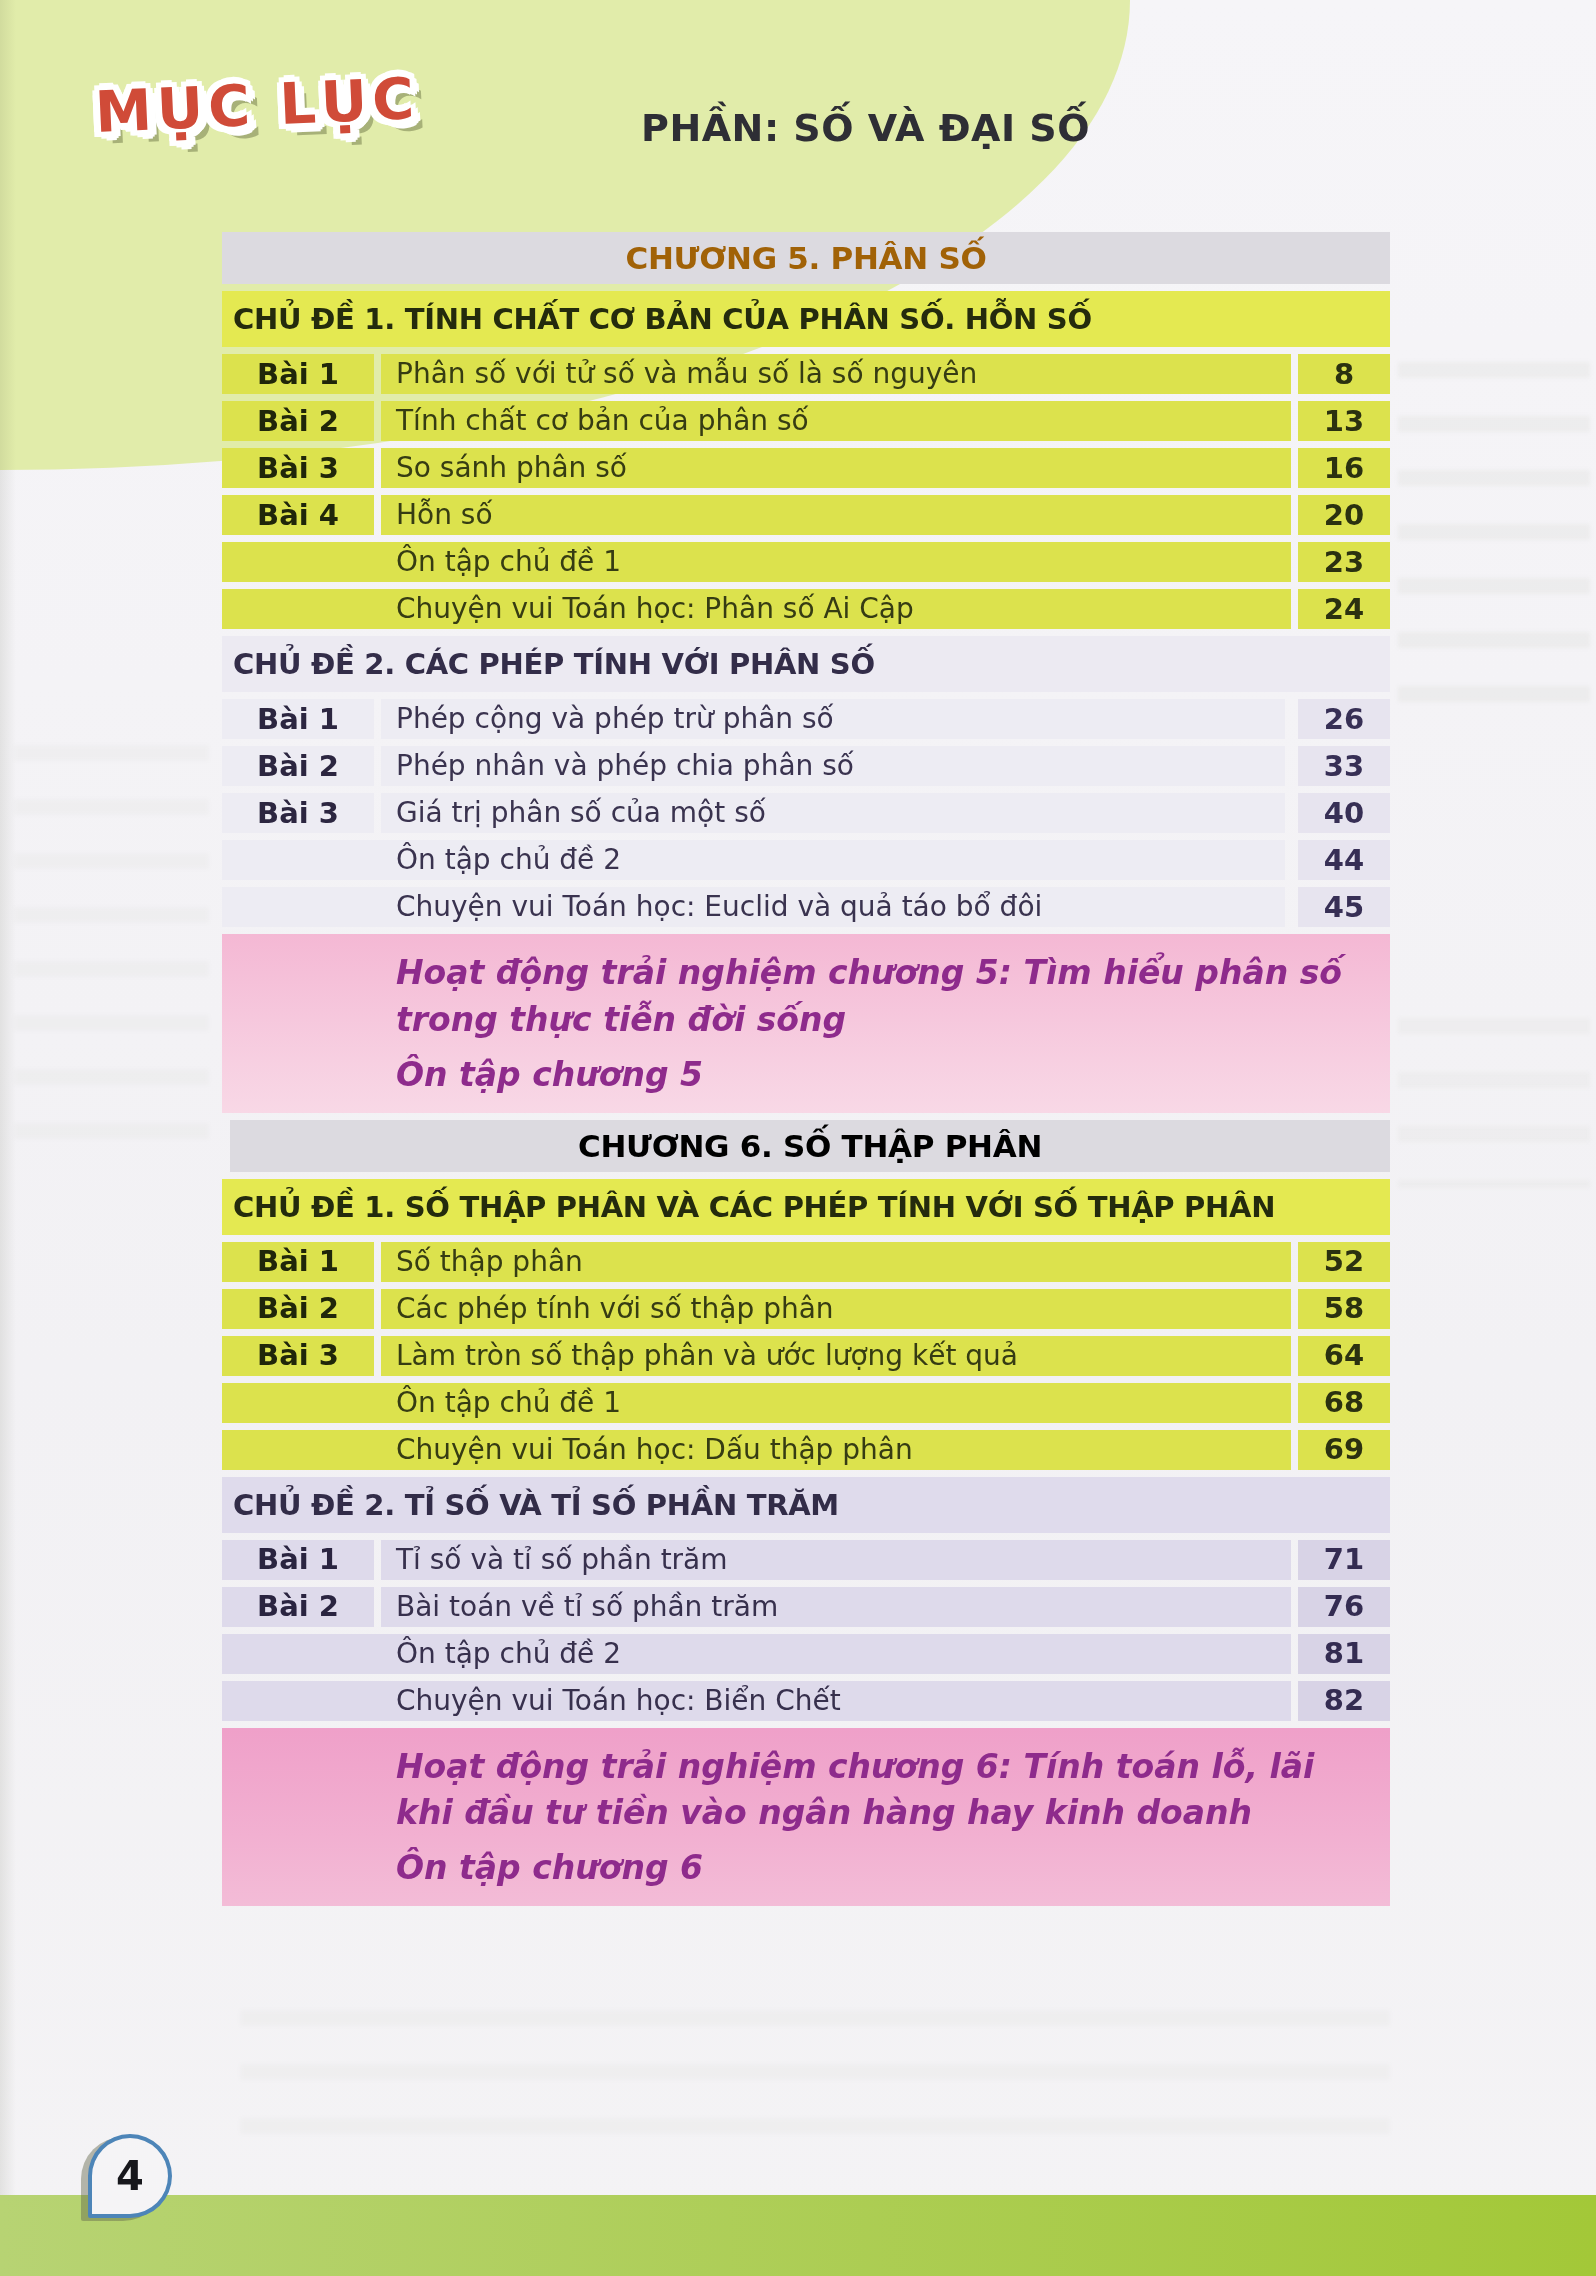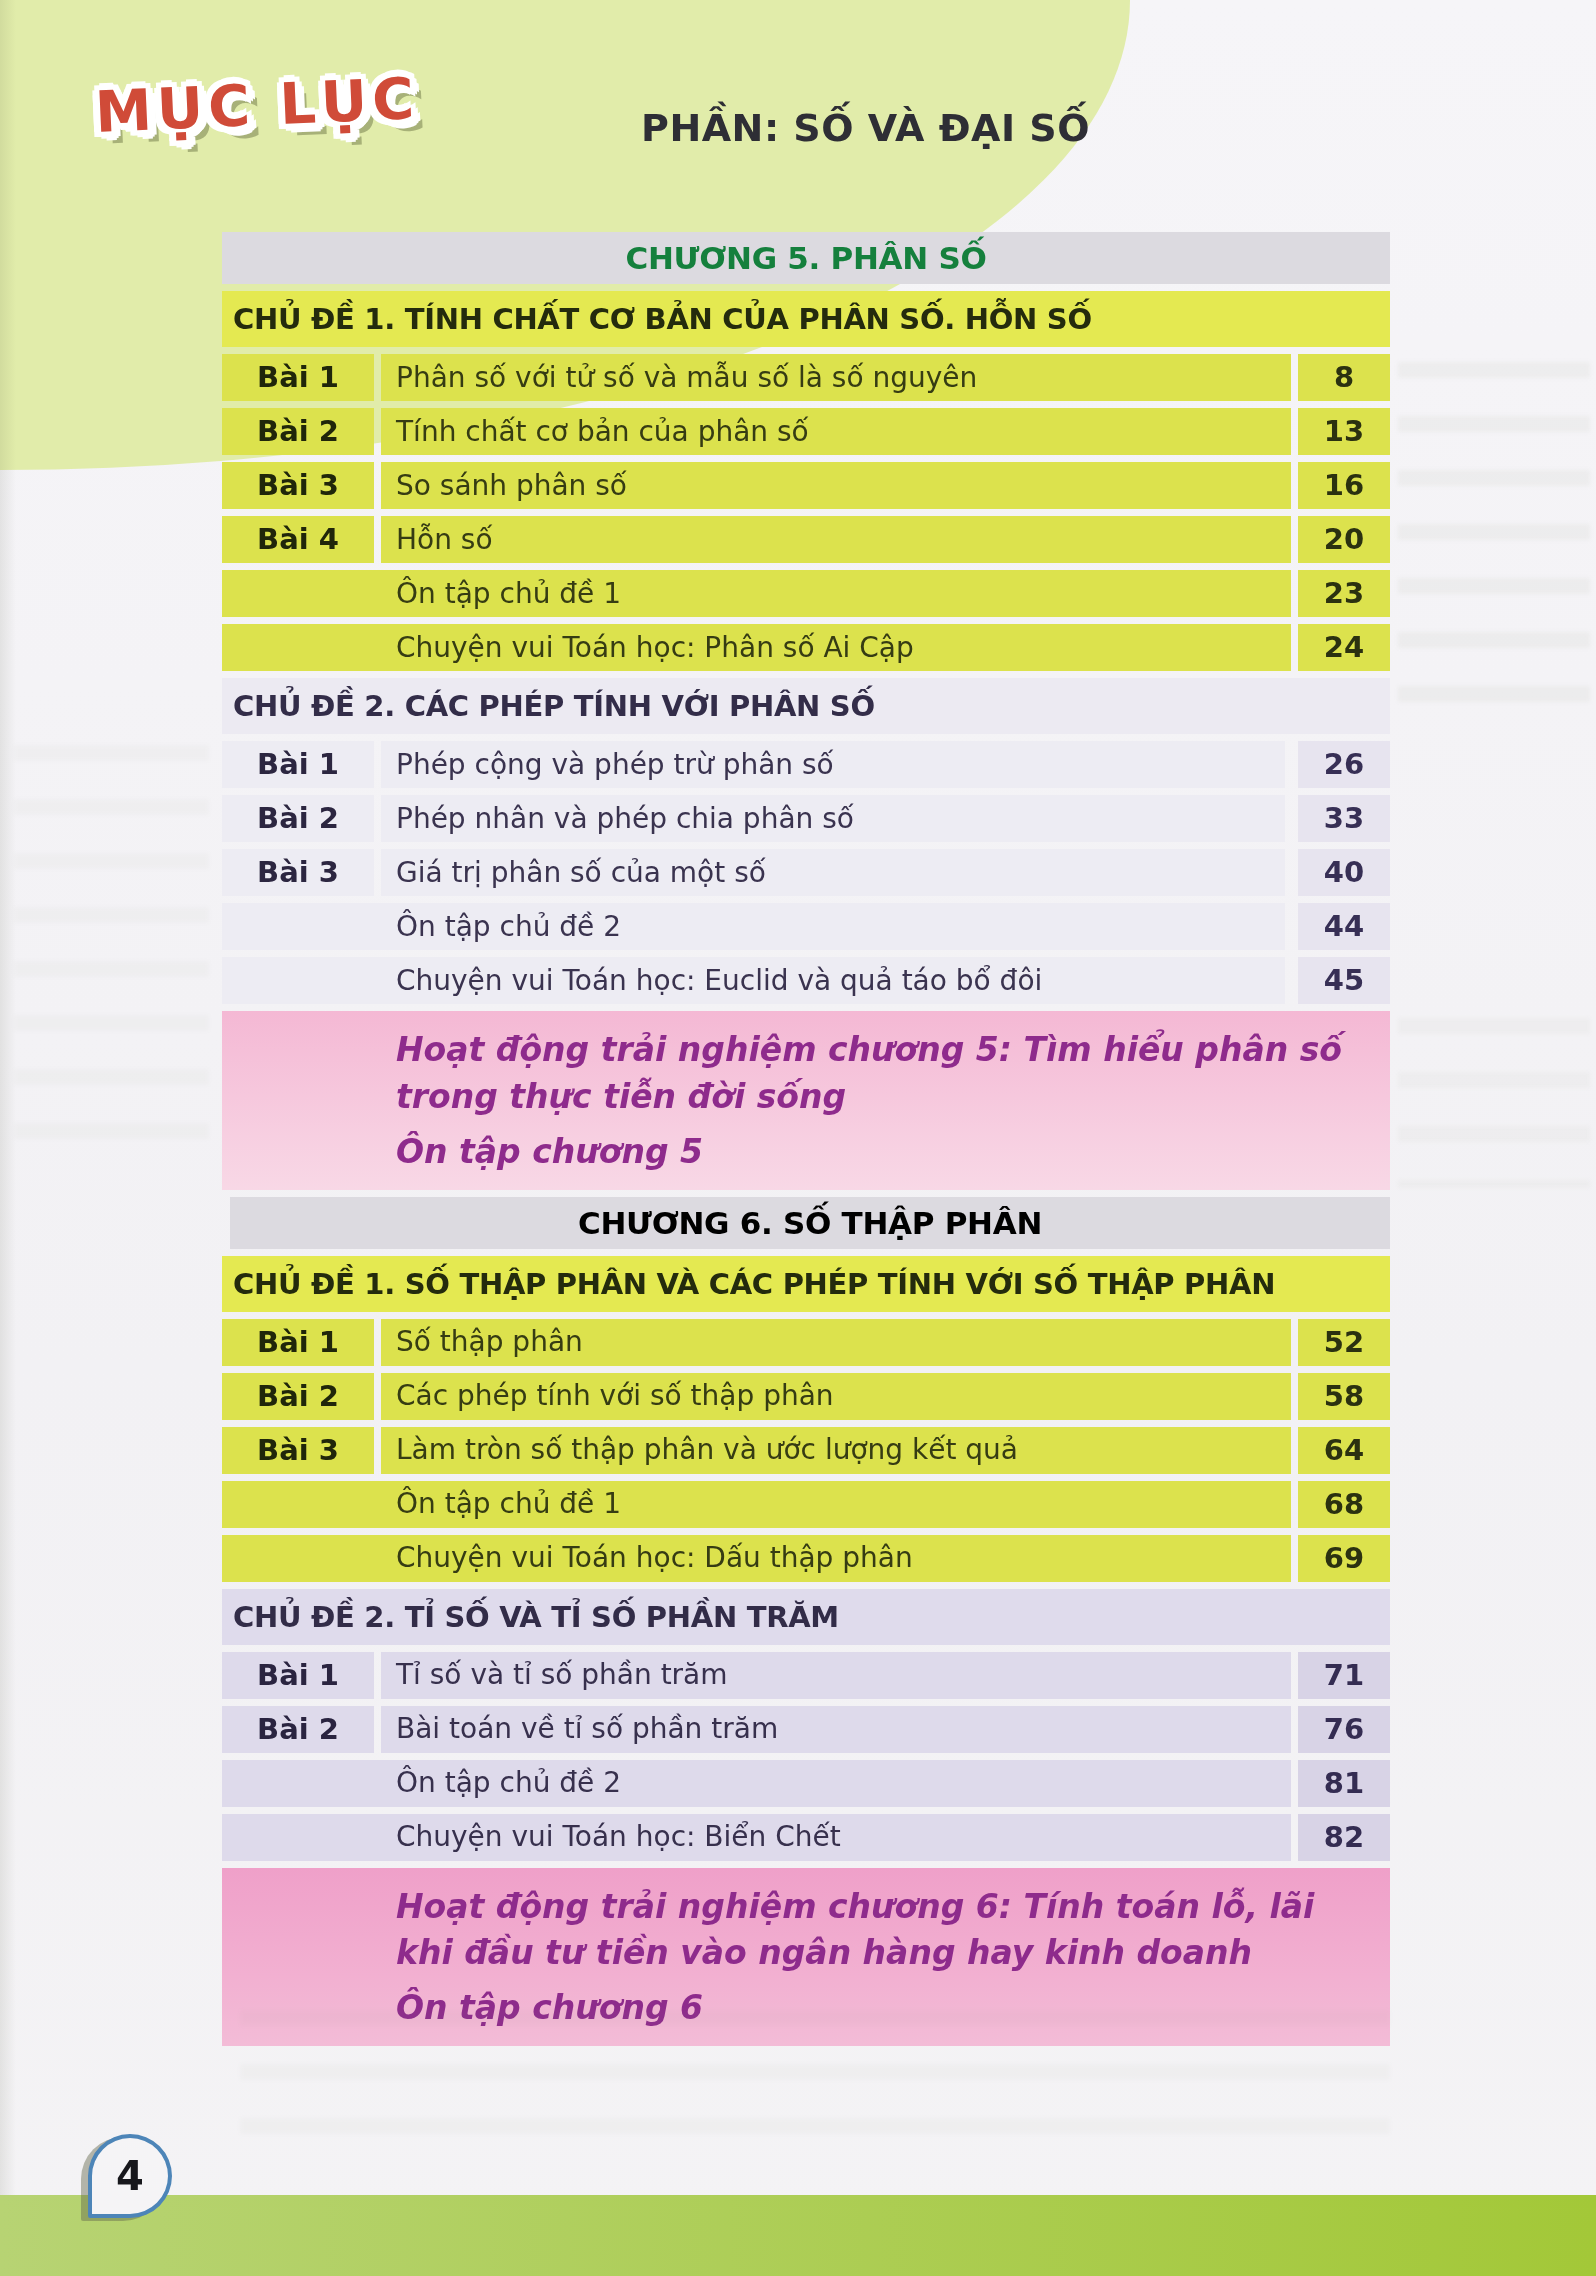--- a/index.html
+++ b/index.html
@@ -39,21 +39,21 @@
   .band{
     height:52px;margin-bottom:7px;background:var(--gray-band,#dcdae0);
     display:flex;align-items:center;justify-content:center;
     font-size:31px;font-weight:bold;letter-spacing:-.3px;
   }
   .section-header{
     height:56px;margin-bottom:7px;display:flex;align-items:center;
     padding-left:11px;box-sizing:border-box;
     font-size:29px;font-weight:bold;letter-spacing:-.3px;white-space:nowrap;
   }
-  .row{display:flex;gap:7px;margin-bottom:7px;height:47px;}
+  .row{display:flex;gap:7px;margin-bottom:7px;height:40px;}
   .cell{display:flex;align-items:center;line-height:1;}
   .cell.label{width:152px;justify-content:center;font-weight:bold;font-size:29px;}
   .cell.title{flex:1;padding-left:15px;font-size:28px;}
   .cell.title.merged{padding-left:174px;}
   .cell.page{width:92px;justify-content:center;font-size:29px;font-weight:600;}
   
   .hdr-yellow{background:var(--yellow-header,#e4e951);color:#242b0d;}
   .t-yellow .cell{background:var(--yellow-row,#dce24d);color:#363c13;}
   .t-yellow .cell.label{color:#20260a;}
   .t-yellow .cell.page{color:#2b3110;}
@@ -96,21 +96,21 @@
 </head>
 <body>
 
 <div class="blob"></div>
 <div class="scan-shade"></div>
 
 <div class="logo">MỤC LỤC</div>
 <div class="part-heading">PHẦN: SỐ VÀ ĐẠI SỐ</div>
 
 <div class="toc">
-    <div class="band" style="color: #15803d;">CHƯƠNG 5. PHÂN SỐ</div>
+    <div class="band" style="color: #a16207;">CHƯƠNG 5. PHÂN SỐ</div>
     <div class="section-header hdr-yellow">CHỦ ĐỀ 1. TÍNH CHẤT CƠ BẢN CỦA PHÂN SỐ. HỖN SỐ</div>
     <div class="row t-yellow">
       <div class="cell label">Bài 1</div>
       <div class="cell title">Phân số với tử số và mẫu số là số nguyên</div>
       <div class="cell page">8</div>
     </div>
     <div class="row t-yellow">
       <div class="cell label">Bài 2</div>
       <div class="cell title">Tính chất cơ bản của phân số</div>
       <div class="cell page">13</div>

